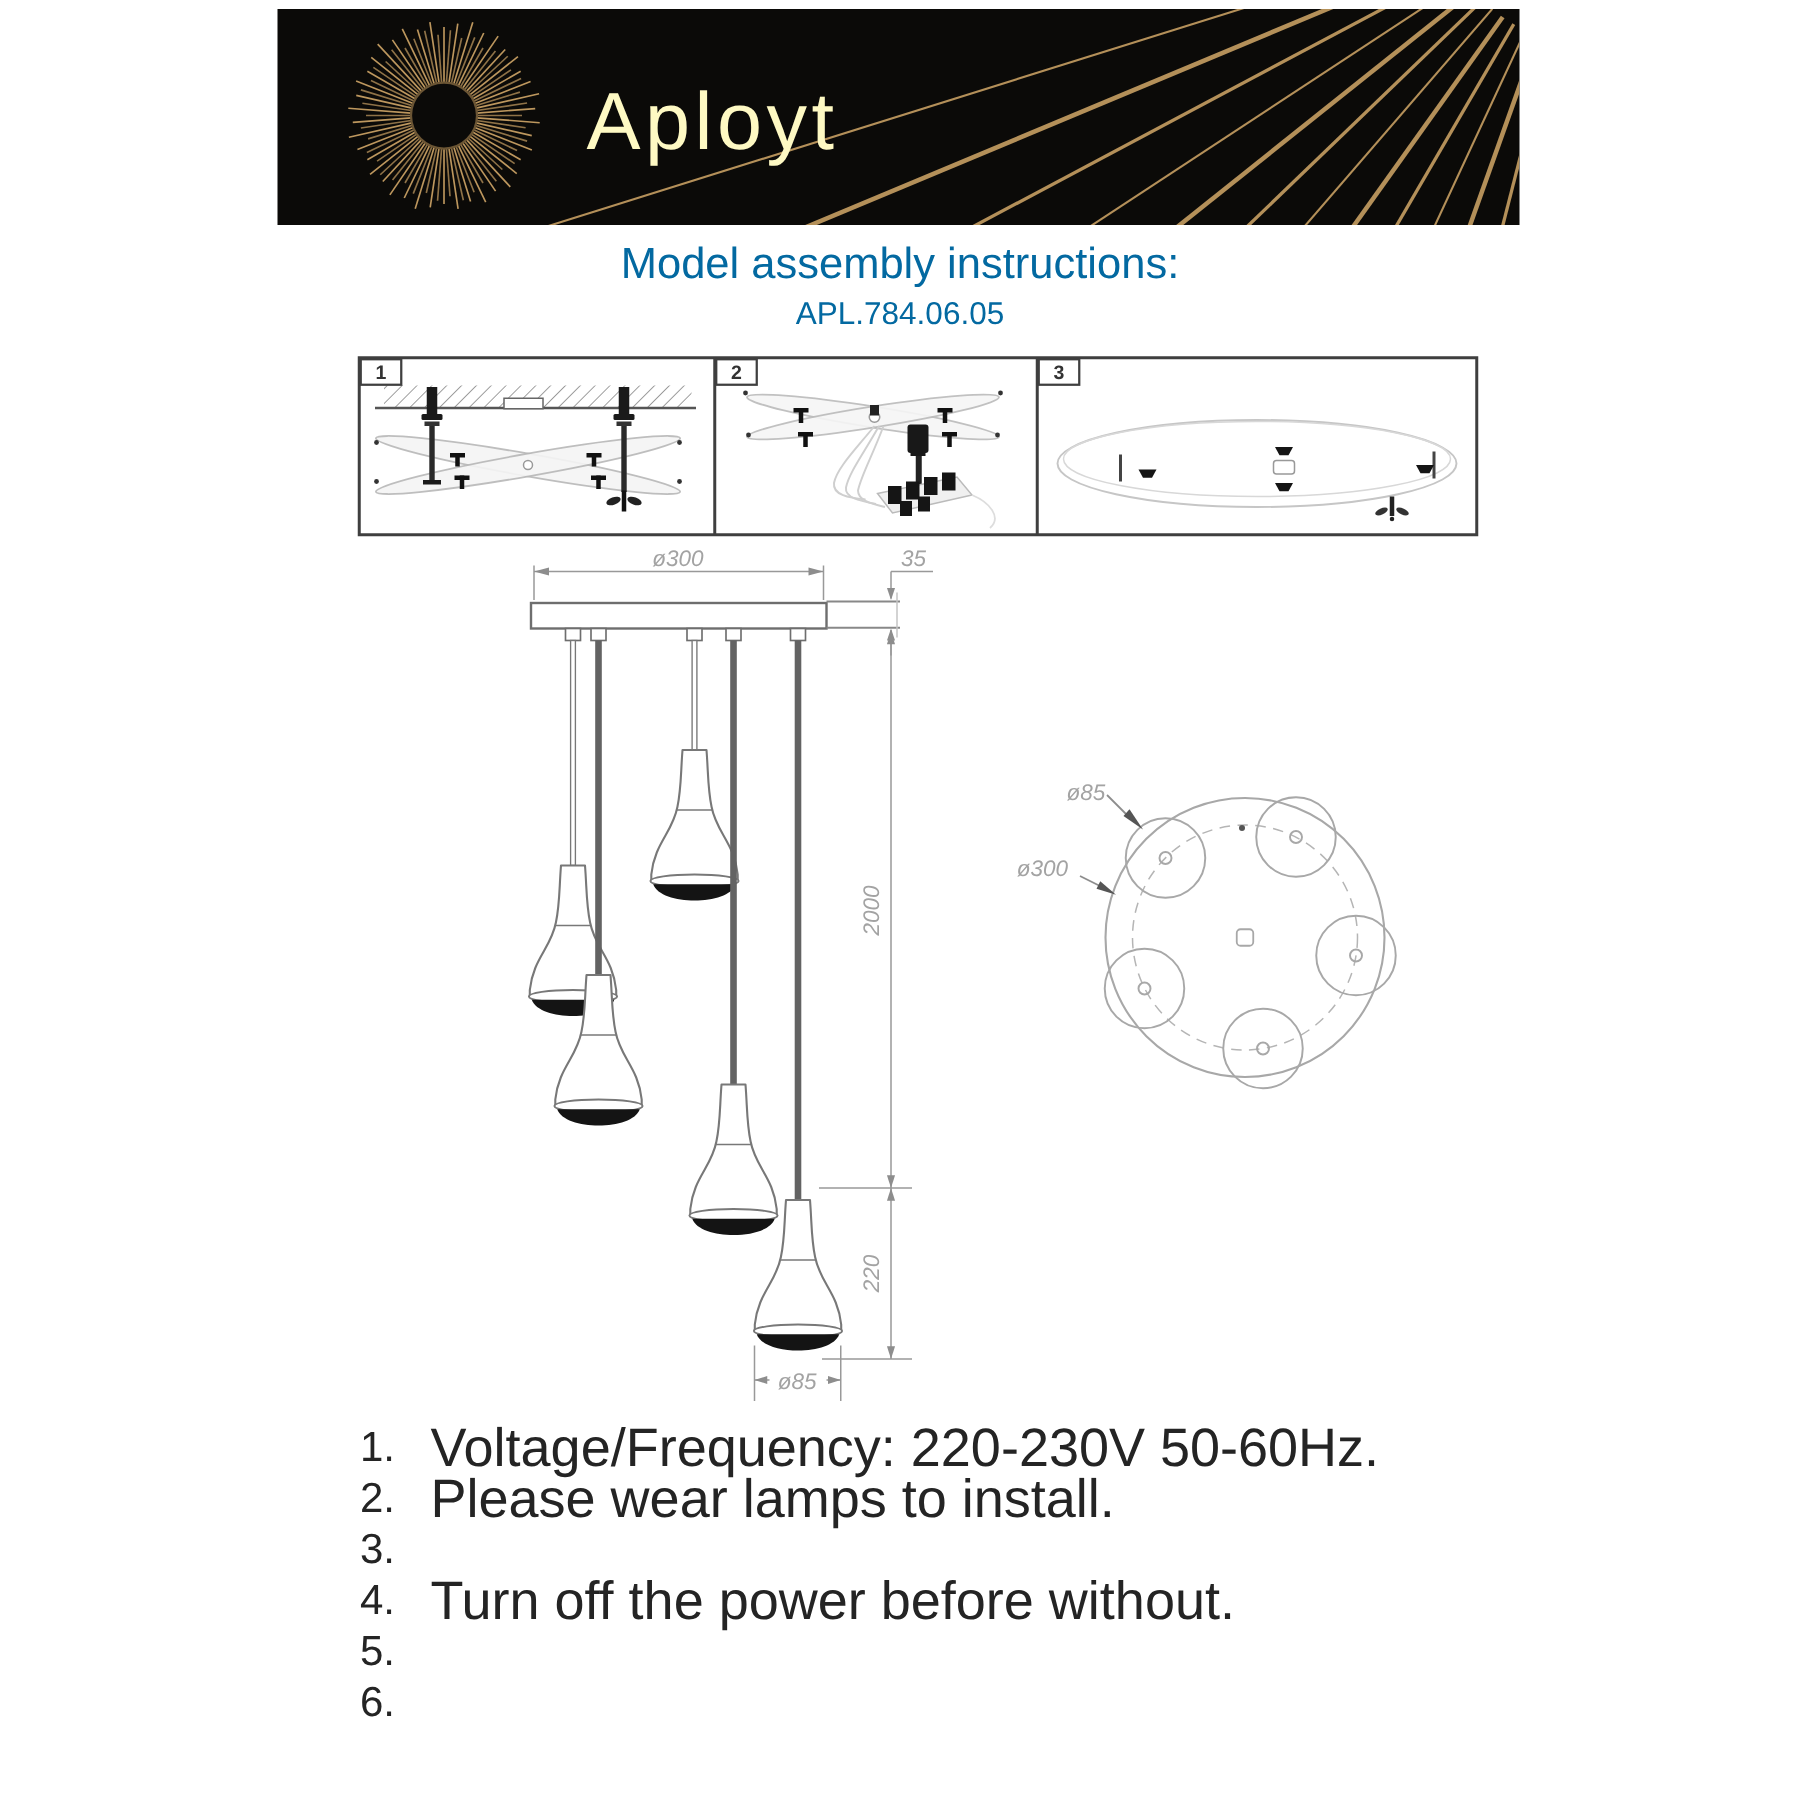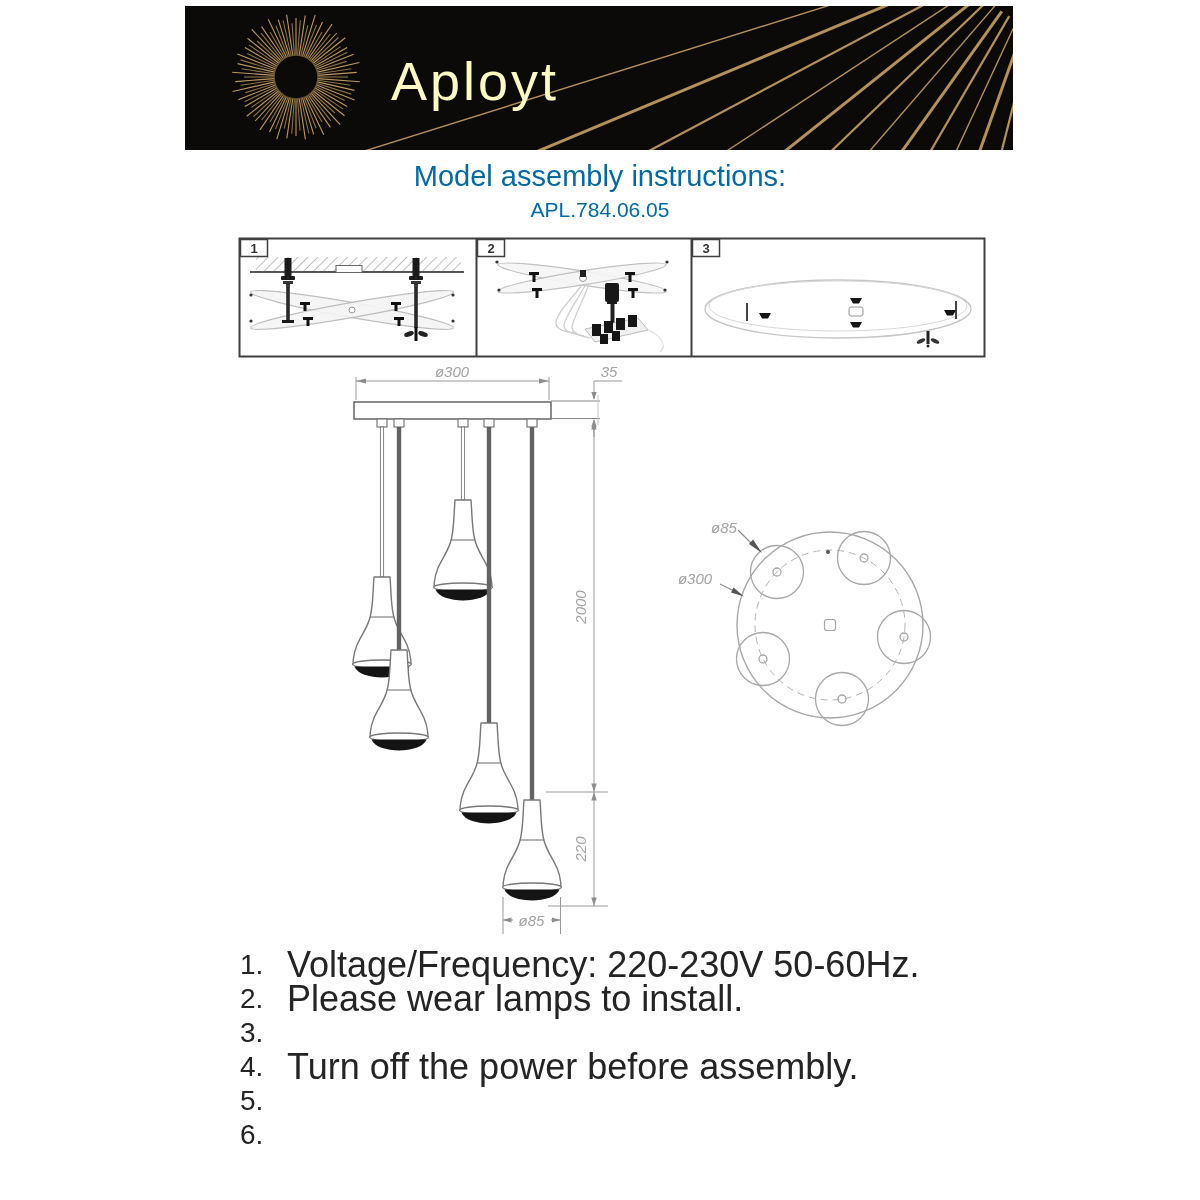--- a/index.html
+++ b/index.html
@@ -372,21 +372,21 @@
     </div>
     <div class="row">
       <span class="num">2.</span>
       <span class="txt">Please wear lamps to install.</span>
     </div>
     <div class="row">
       <span class="num">3.</span>
     </div>
     <div class="row">
       <span class="num">4.</span>
-      <span class="txt">Turn off the power before assembly.</span>
+      <span class="txt">Turn off the power before without.</span>
     </div>
     <div class="row">
       <span class="num">5.</span>
     </div>
     <div class="row">
       <span class="num">6.</span>
     </div>
   </div>
 
 </div>

